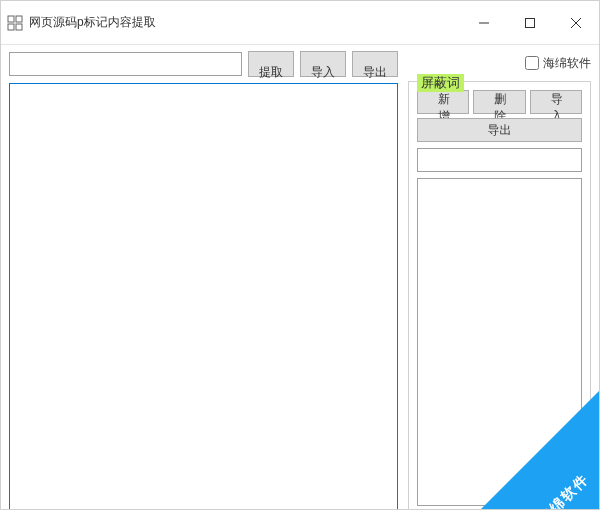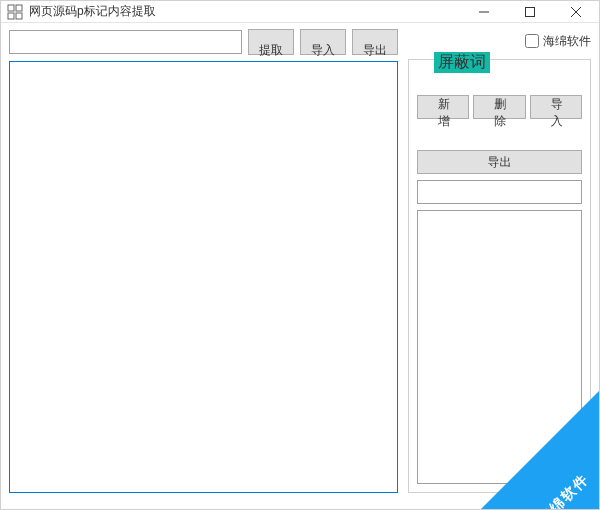--- a/index.html
+++ b/index.html
@@ -7,21 +7,21 @@
     width: 600px;
     height: 510px;
     font-family: "Microsoft YaHei", "SimSun", sans-serif;
     font-size: 12px;
     background: #fff;
     overflow: hidden;
     position: relative;
     border: 1px solid #d0d0d0;
   }
   .titlebar {
-    height: 22px;
+    height: 44px;
     background: #fff;
     border-bottom: 1px solid #e5e5e5;
     display: flex;
     align-items: center;
     padding-left: 6px;
   }
   .title-icon {
     width: 16px; height: 16px;
     margin-right: 6px;
     display: inline-flex; align-items: center; justify-content: center;
@@ -101,32 +101,32 @@
     padding: 8px 8px 8px 8px;
     flex: 1;
     display: flex;
     flex-direction: column;
     gap: 6px;
     position: relative;
   }
   .group-title {
     position: absolute;
     top: -8px;
-    left: 25px;
-    background: #14b8a6;
+    left: 8px;
+    background: #bef264;
     padding: 0 4px;
-    font-size: 16px;
+    font-size: 13px;
     color: #333;
   }
   .group-btns {
     display: flex;
     gap: 4px;
     flex-wrap: wrap;
   }
-  .group-btns .btn { min-width: 32px; padding: 0 20px; flex:1;margin-top:27px; }
+  .group-btns .btn { min-width: 32px; padding: 0 20px; flex:1; }
   .filter-input {
     height: 24px;
     border: 1px solid #a0a0a0;
     padding: 2px 4px;
     font-size: 12px;
     outline: none;
   }
   .filter-list {
     flex: 1;
     border: 1px solid #a0a0a0;

